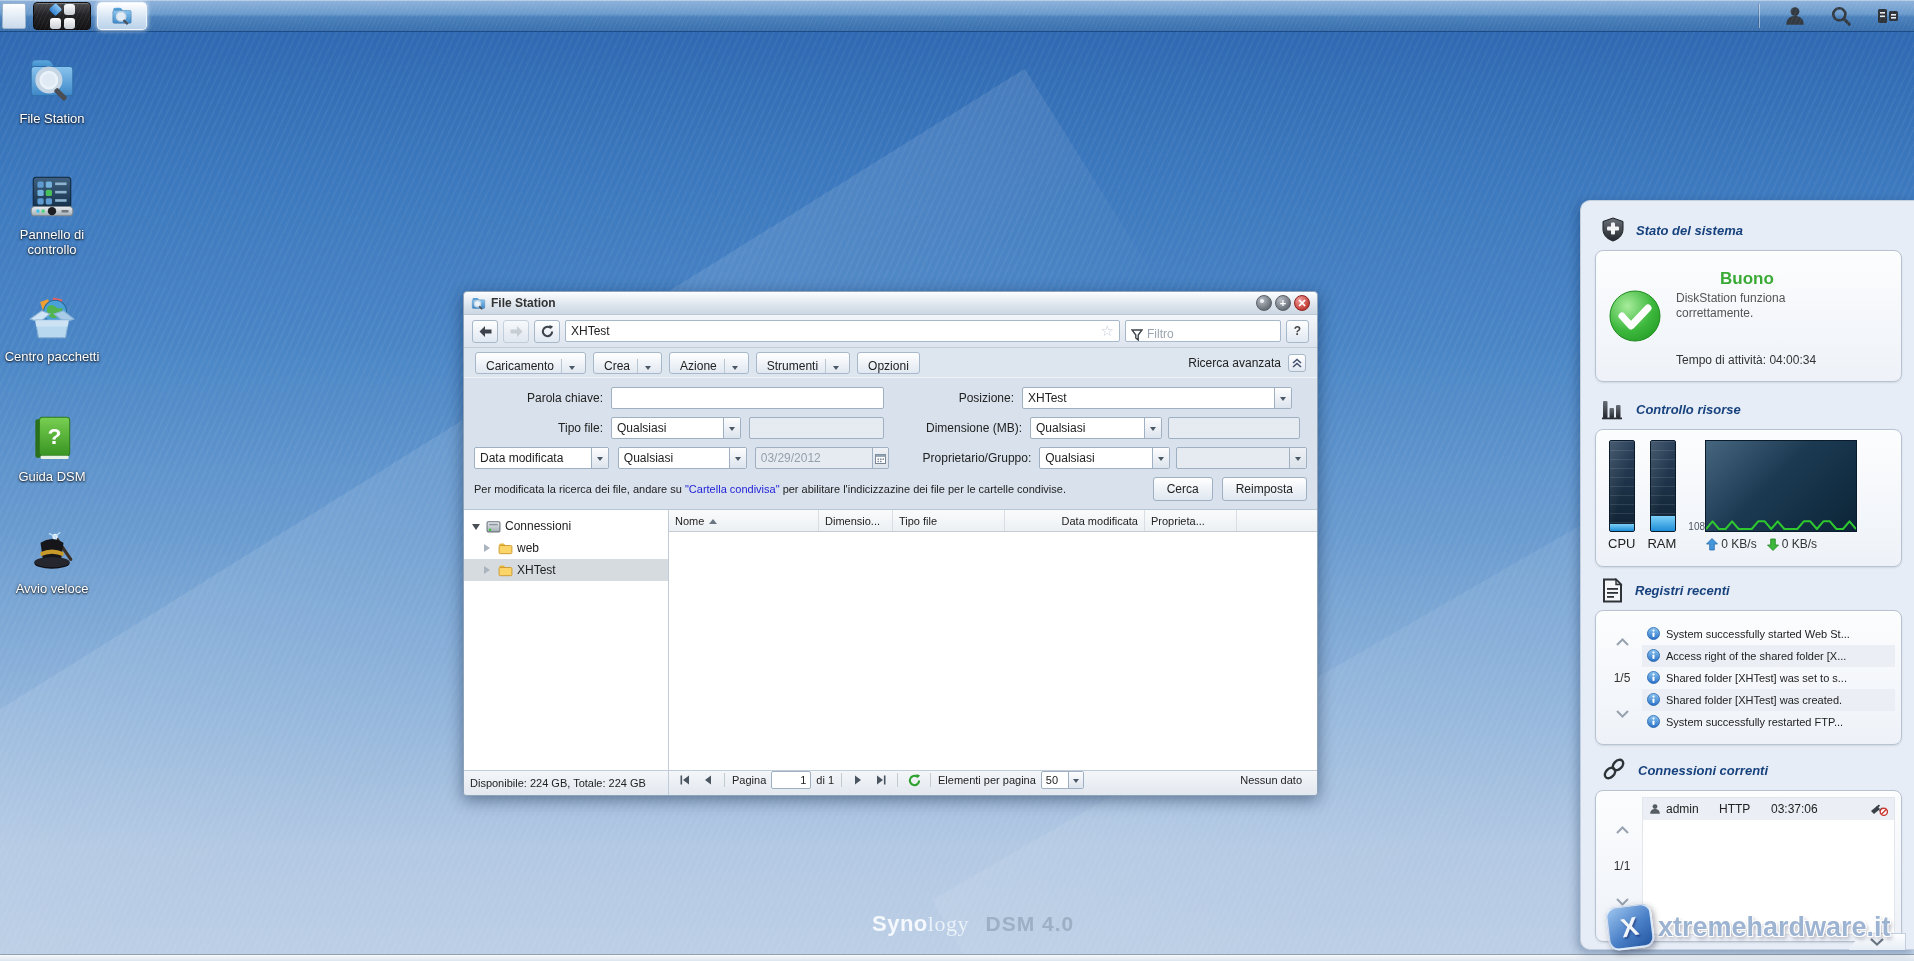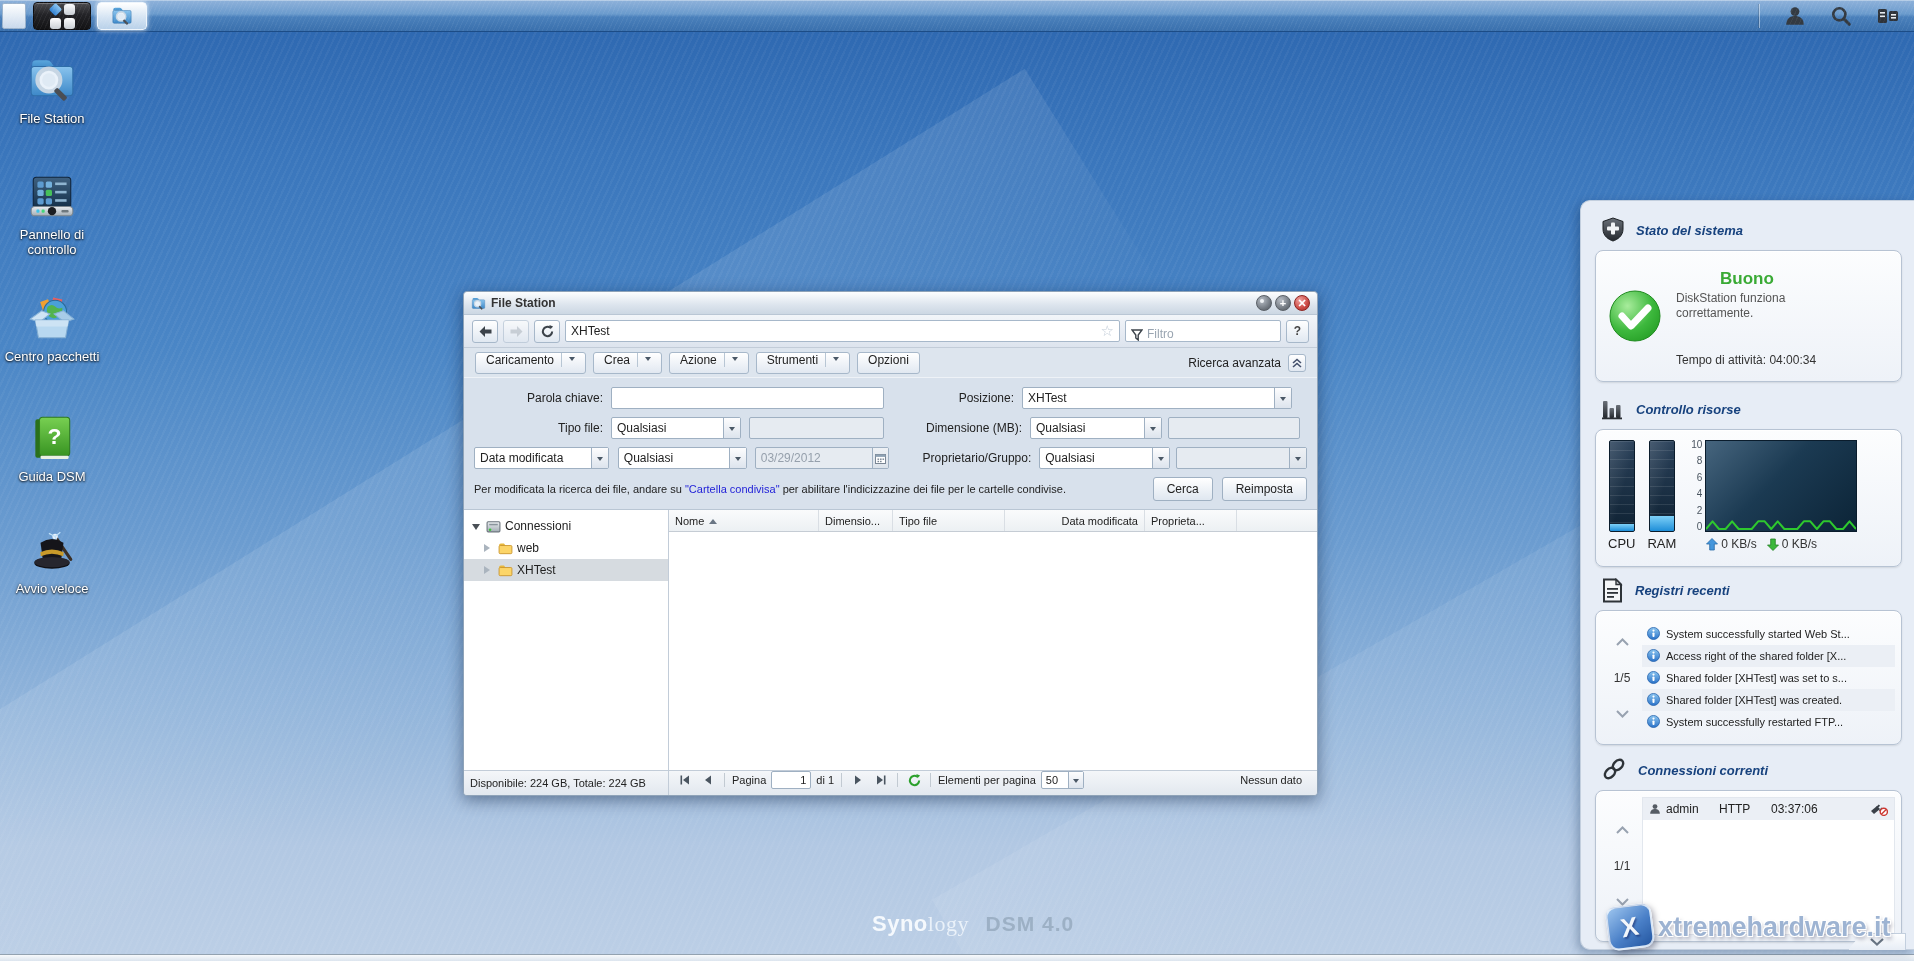--- a/index.html
+++ b/index.html
@@ -72,21 +72,21 @@
   .filter-box { width:156px; height:22px; background:#fff; border:1px solid #a7b8ca; border-radius:2px;
     display:flex; align-items:flex-end; gap:4px; padding:0 5px; }
   .filter-box input { flex:1; width:40px; border:none; outline:none; font-size:12px; color:#222; background:transparent; }
   .filter-box input::placeholder { color:#9aa5b1; }
   .help-btn { width:23px; height:23px; border:1px solid #a7b8ca; border-radius:3px; cursor:pointer;
     background:linear-gradient(#ffffff,#e0e8f1); font-size:12px; font-weight:bold; color:#444;
     display:flex; align-items:center; justify-content:center; }
 
   .menurow { height:29px; display:flex; align-items:center; gap:7px; padding:0 11px; background:#dde5ee; }
   .mbtn { height:22px; padding:0 10px; border:1px solid #a7b8ca; border-radius:3px; cursor:pointer;
-    background:linear-gradient(#ffffff,#e1e8f1); display:flex; align-items:flex-start; gap:7px; font-size:12px; color:#222; }
+    background:linear-gradient(#ffffff,#e1e8f1); display:flex; align-items:flex-end; gap:7px; font-size:12px; color:#222; }
   .mbtn .split { width:1px; height:14px; background:#b8c6d4; }
   .tri-d { width:0; height:0; border:3px solid transparent; border-top:4px solid #4a5866; margin-top:4px; }
   .adv-lbl { margin-left:auto; font-size:12px; color:#222; }
   .adv-toggle { width:18px; height:18px; border:1px solid #a7b8ca; border-radius:3px; cursor:pointer;
     background:linear-gradient(#ffffff,#e1e8f1); display:flex; align-items:center; justify-content:center; }
 
   .search-panel { background:#d8e1ec; border-top:1px solid #eef2f7; border-bottom:1px solid #b9c6d4; padding:9px 0 4px; }
   .srow { display:flex; align-items:center; margin:0 10px 8px 10px; }
   .lbl-l { width:137px; text-align:right; padding-right:8px; font-size:12px; color:#222; }
   .lbl-r { width:138px; text-align:right; padding-right:8px; font-size:12px; color:#222; }
@@ -147,32 +147,32 @@
     box-shadow:0 1px 2px rgba(0,0,0,.10), inset 0 1px 0 #fff; }
 
   .status-card { height:132px; display:flex; align-items:center; gap:14px; padding:10px 12px; margin-bottom:18px; }
   .status-right { display:flex; flex-direction:column; flex:1; height:100%; padding-top:8px; }
   .status-title { color:#3aaa35; font-size:17px; font-weight:bold;margin-left:44px; }
   .status-desc { color:#555; font-size:12px; margin-top:2px; width:160px; line-height:1.25; }
   .status-uptime { margin-top:auto; padding-bottom:4px; color:#333; font-size:12px; }
 
   .res-card { height:138px; display:flex; padding:10px 8px 8px 12px; margin-bottom:14px; }
   .meters { display:flex; gap:12px; }
-  .meter-col { display:flex; flex-direction:column; align-items:center; }
+  .meter-col { display:flex; flex-direction:column; align-items:flex-end; }
   .meter { width:26px; height:92px; position:relative; border:1px solid #0a1c2c; border-radius:2px;
     background:linear-gradient(#2a415a,#0f2233);
     overflow:hidden; }
   .meter::before { content:""; position:absolute; inset:0;
     background:repeating-linear-gradient(to bottom, rgba(255,255,255,.10) 0 1px, transparent 1px 9px),
                linear-gradient(105deg, rgba(255,255,255,.14), rgba(255,255,255,0) 55%); }
   .meter-fill { position:absolute; left:0; right:0; bottom:0; background:linear-gradient(#7dd0f8,#1e8ed8); }
   .meter-lbl { margin-top:4px; font-size:13px; color:#222; }
   .chart-zone { margin-left:12px; display:flex; flex-direction:column; }
   .chart-top { display:flex; }
-  .yaxis { width:17px; height:92px; display:flex; flex-direction:column; justify-content:space-between;
+  .yaxis { width:17px; height:92px; display:flex; justify-content:space-between;
     align-items:flex-end; font-size:10px; color:#4a5560; padding-right:3px; line-height:10px; }
   .chart-box { width:152px; height:92px; border:1px solid #0a1c2c;
     background:linear-gradient(135deg,#46657e 0%,#1b3a52 45%,#0c2437 100%); }
   .net-legend { display:flex; align-items:center; gap:10px; margin:5px 0 0 18px; font-size:12px; color:#333; }
   .net-legend .pair { display:flex; align-items:center; gap:3px; }
 
   .logs-card { height:135px; display:flex; padding:6px 6px; margin-bottom:16px; }
   .pager { width:40px; display:flex; flex-direction:column; align-items:center; justify-content:center; gap:25px; }
   .pager .pg-lbl { font-size:12px; color:#333; }
   .log-rows { flex:1; display:flex; flex-direction:column; justify-content:center; min-width:0; }

